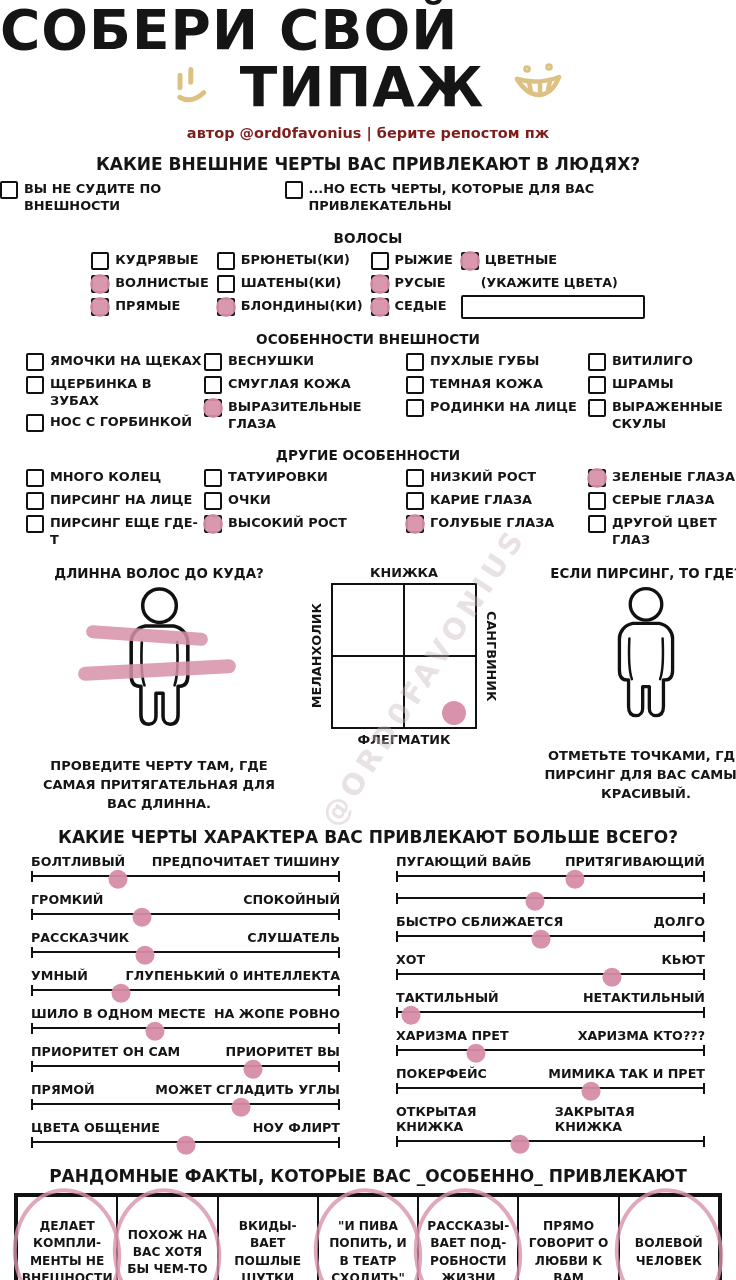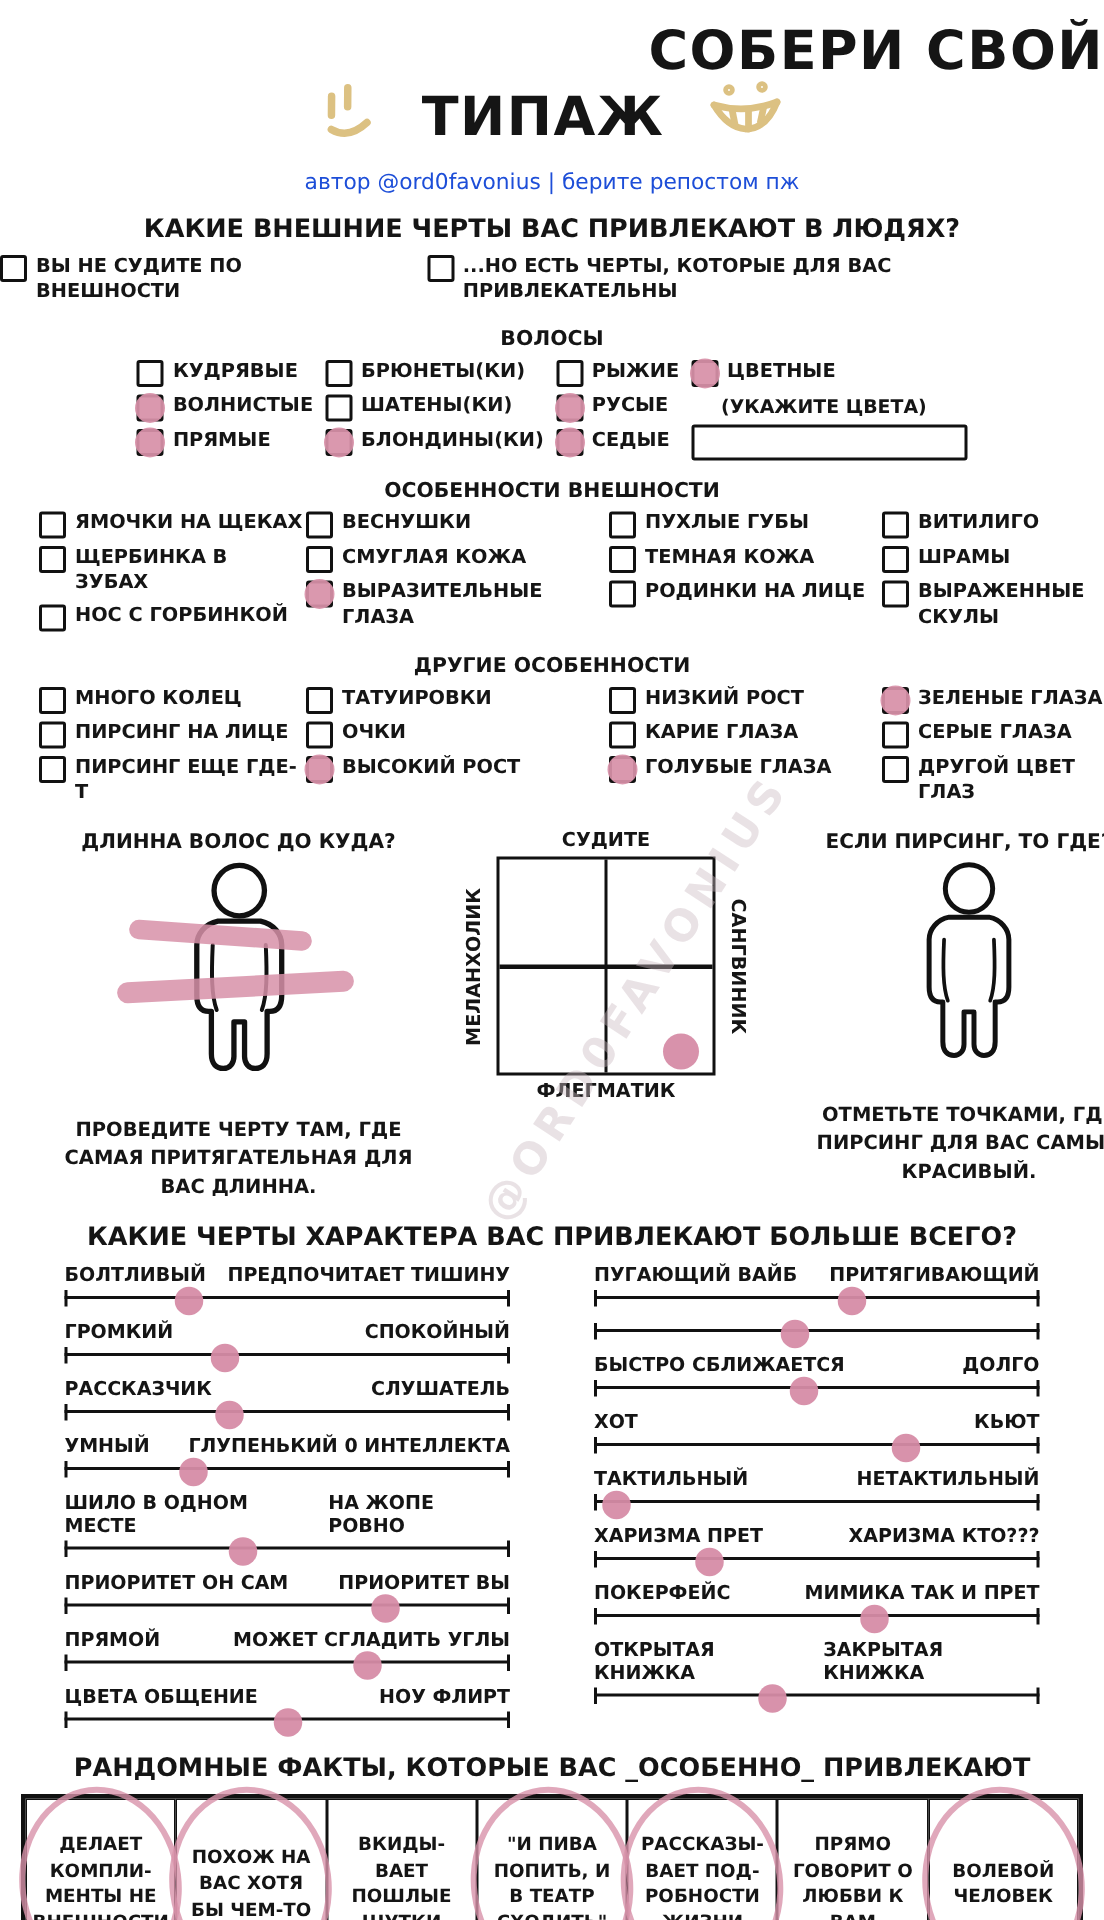--- a/index.html
+++ b/index.html
@@ -1,22 +1,22 @@
 <!DOCTYPE html>
 <html><head>
 <meta charset="utf-8">
 <style>
   html,body{margin:0;padding:0;background:#fff;}
   .page{position:relative;width:736px;min-height:1280px;background:#fff;overflow:hidden;
         font-family:"DejaVu Sans",sans-serif;color:#151515;}
   
-  .title{margin-top:16px;text-align:right;font-weight:800;font-size:36px;line-height:1.04;letter-spacing:1px;}
+  .title{margin-top:2px;text-align:left;font-weight:800;font-size:55px;line-height:1.04;letter-spacing:1px;}
   .title-line2{display:flex;align-items:center;justify-content:center;gap:26px;}
   .doodle{flex:0 0 auto;}
-  .author{text-align:center;font-size:14.5px;color:#1d4ed8;margin-top:9px;font-weight:400;}
+  .author{text-align:center;font-size:14.5px;color:#7f1d1d;margin-top:9px;font-weight:700;}
   
   .q{text-align:center;font-weight:700;font-size:17px;margin:13px 18px 7px;}
   .sec-title{text-align:center;font-weight:700;font-size:13.6px;margin:10px 0 6px;}
   
   .cb{display:flex;align-items:flex-start;gap:6px;margin-bottom:5px;cursor:pointer;}
   .box{position:relative;flex:0 0 auto;width:14px;height:14px;border:2.3px solid #111;border-radius:2px;margin-top:0;}
   .box.checked::after{content:'';position:absolute;inset:-3px;background:rgba(215,144,168,.93);border-radius:50%;}
   .cb-label{font-size:12.9px;font-weight:700;line-height:1.3;}
   .intro-opts{display:flex;justify-content:center;gap:26px;}
   .hair-row{display:flex;justify-content:center;gap:8px;margin-top:2px;}
@@ -38,21 +38,21 @@
   .t-mid{display:flex;align-items:center;}
   .t-left{writing-mode:vertical-rl;transform:rotate(180deg);font-size:12.8px;font-weight:700;margin-left:2px;}
   .t-right{writing-mode:vertical-rl;font-size:12.8px;font-weight:700;margin-right:2px;}
   .t-square{position:relative;width:142px;height:142px;border:2.6px solid #111;margin:0 7px;background:transparent;}
   .t-square::before{content:'';position:absolute;left:0;right:0;top:50%;height:2.4px;margin-top:-1.2px;background:#111;}
   .t-square::after{content:'';position:absolute;top:0;bottom:0;left:50%;width:2.4px;margin-left:-1.2px;background:#111;}
   .t-dot{position:absolute;width:24px;height:24px;border-radius:50%;background:rgba(214,140,166,.95);transform:translate(-50%,-50%);z-index:2;}
   .wm{position:absolute;left:-40px;top:52%;width:150%;text-align:center;transform:rotate(-57deg);
       font-size:29px;letter-spacing:5px;font-weight:700;color:rgba(203,186,192,.42);pointer-events:none;z-index:1;}
   
-  .traits{display:grid;grid-template-columns:1fr 1fr;column-gap:56px;padding:0 43px;margin-top:3px;}
+  .traits{display:grid;grid-template-columns:1fr 1fr;column-gap:56px;padding:0 31px;margin-top:3px;}
   .slider{margin-bottom:8px;}
   .slider-labels{display:flex;justify-content:space-between;gap:8px;font-size:12.7px;font-weight:700;margin-bottom:1px;}
   .track{position:relative;height:14px;
     background:
       linear-gradient(#111,#111) 0 50%/2.3px 11px no-repeat,
       linear-gradient(#111,#111) 100% 50%/2.3px 11px no-repeat,
       linear-gradient(#111,#111) 50% 50%/100% 2.3px no-repeat;}
   .dot{position:absolute;top:50%;width:19px;height:19px;border-radius:50%;background:rgba(214,140,166,.95);transform:translate(-50%,-38%);}
   
   .facts-title{margin-top:8px;}
@@ -337,21 +337,21 @@
           <path class="ink-line" d="M85,64 C86,86 86,102 82,113"></path>
         </svg>
         <div class="pink-stroke stroke1"></div>
         <div class="pink-stroke stroke2"></div>
       </div>
       <div class="caption">ПРОВЕДИТЕ ЧЕРТУ ТАМ, ГДЕ САМАЯ ПРИТЯГАТЕЛЬНАЯ ДЛЯ ВАС ДЛИННА.</div>
     </div>
 
     <div class="panel t-panel">
       <div class="wm">@ORD0FAVONIUS</div>
-      <div class="t-top">СУДИТЕ</div>
+      <div class="t-top">КНИЖКА</div>
       <div class="t-mid">
         <div class="t-left">МЕЛАНХОЛИК</div>
         <div class="t-square">
           <span class="t-dot" style="left: 85%; top: 90%;"></span>
         </div>
         <div class="t-right">САНГВИНИК</div>
       </div>
       <div class="t-bottom">ФЛЕГМАТИК</div>
     </div>
 

